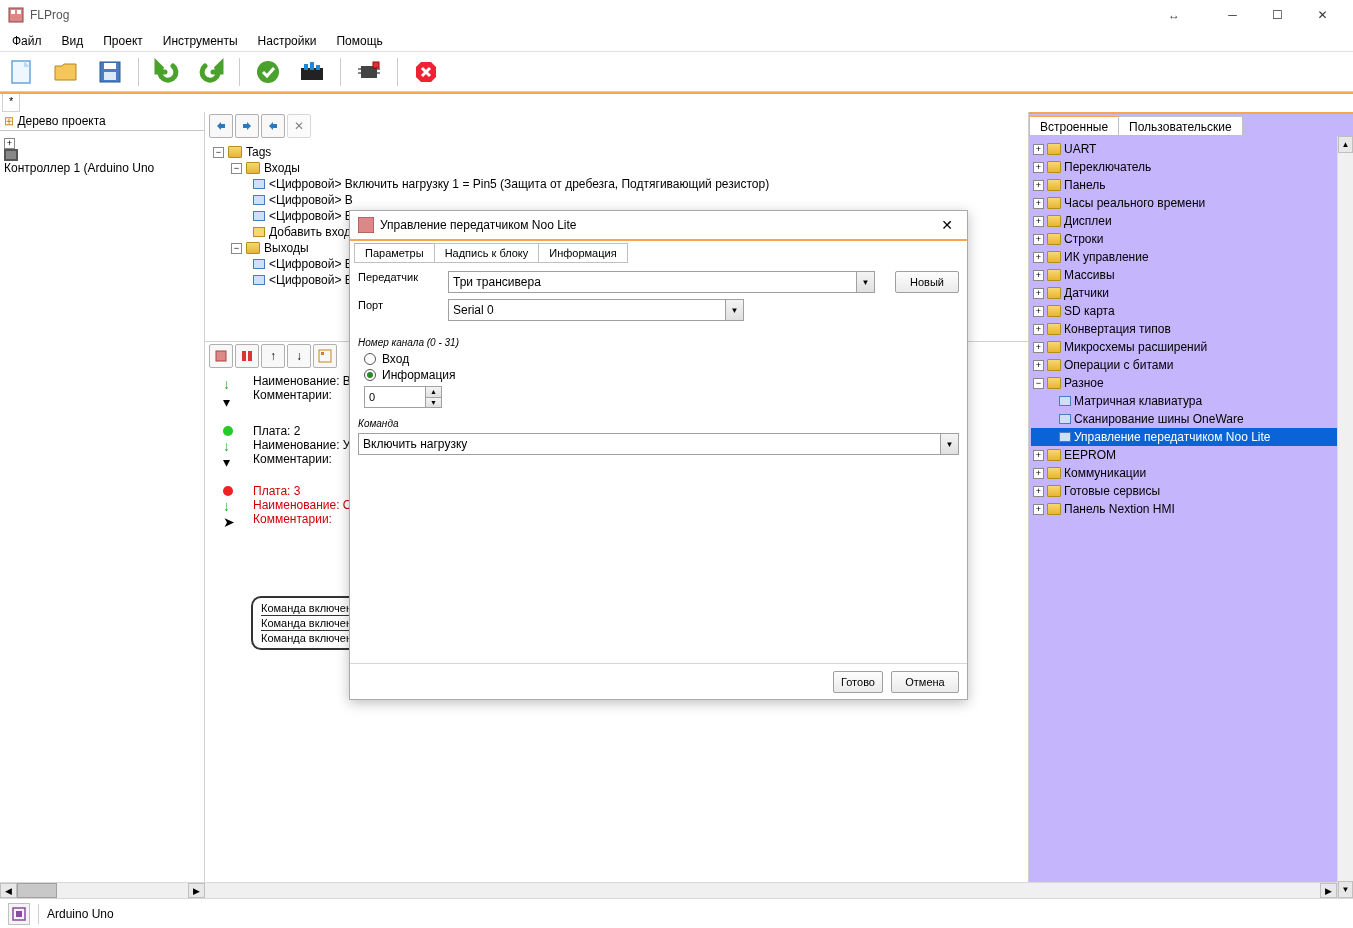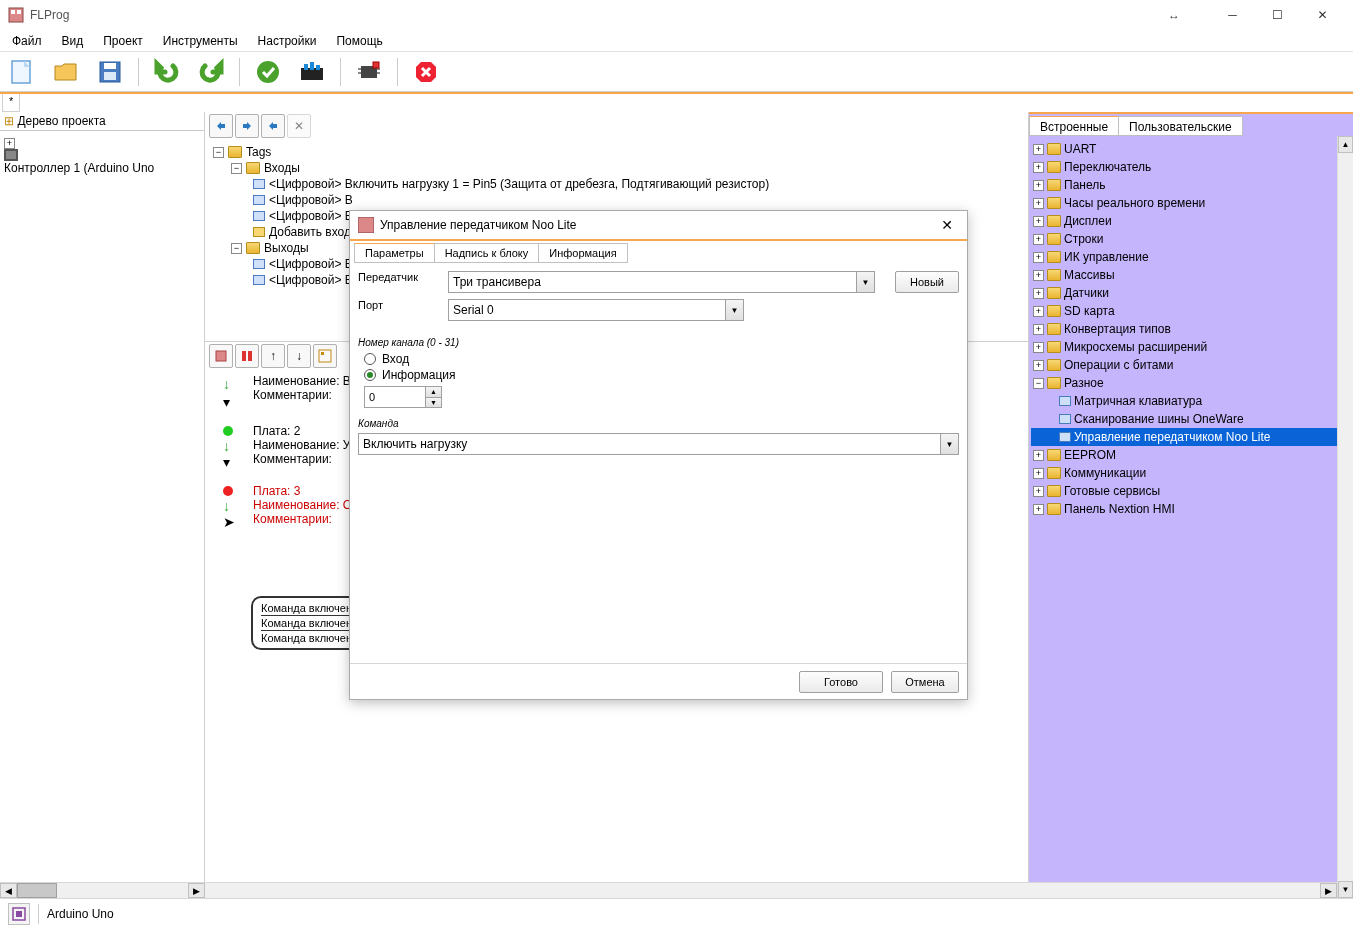--- a/index.html
+++ b/index.html
@@ -537,16 +537,16 @@
           <div style="border-top:1px solid #a0a0a0;">▼</div>
         </div>
     </div>
     <div class="section-label" style="margin-top:10px;">Команда</div>
     <div class="combo" style="width:100%;">
         <span>Включить нагрузку</span>
         <div class="carrow">▼</div>
       </div>
   </div>
   <div class="dfoot">
-    <div class="btn2" style="width:84px;justify-content:center;">Готово</div>
+    <div class="btn2" style="width:50px;justify-content:center;">Готово</div>
     <div class="btn2" style="width:68px;justify-content:center;">Отмена</div>
   </div>
 </div>
 
 </body></html>

